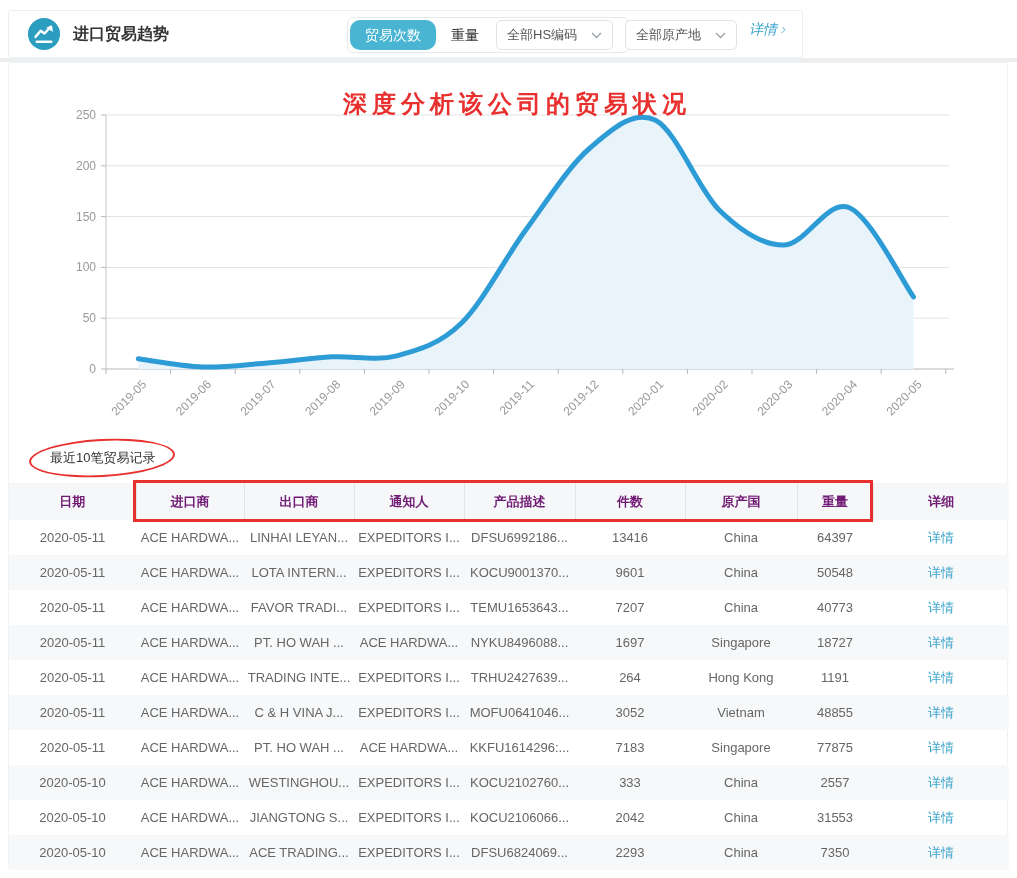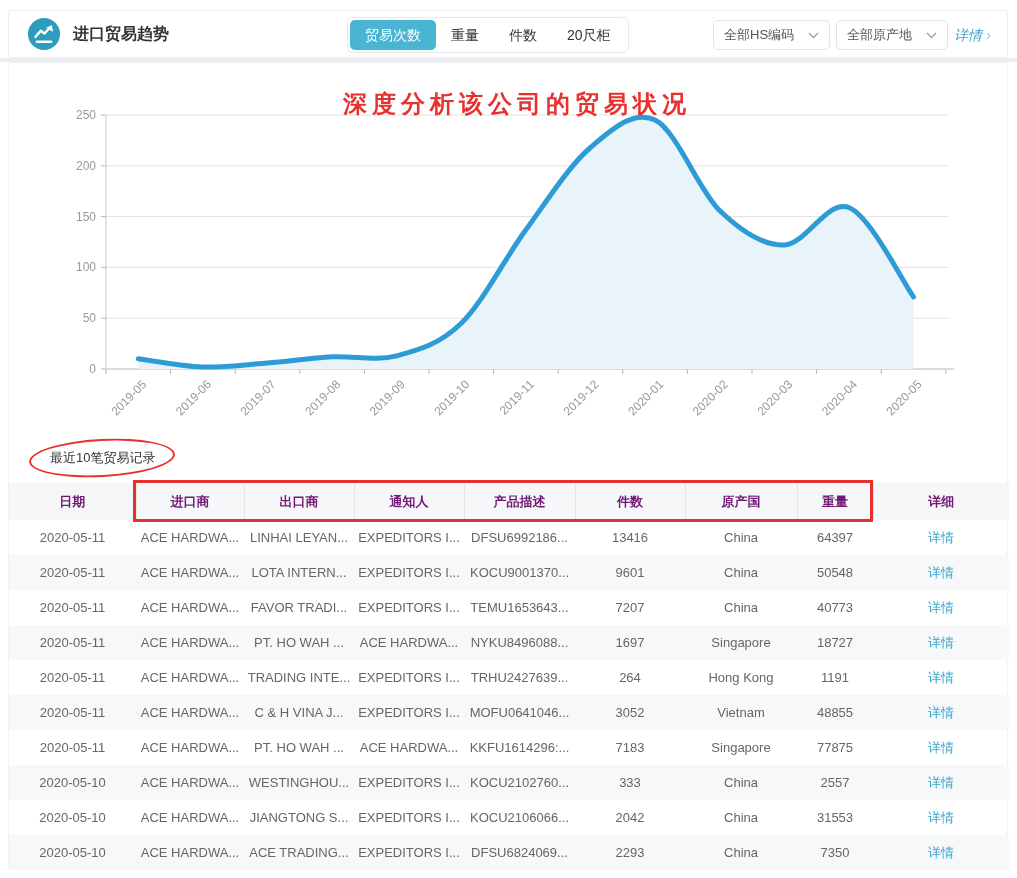--- a/index.html
+++ b/index.html
@@ -1,36 +1,36 @@
 <!DOCTYPE html>
 <html><head>
 <meta charset="utf-8">
 <style>
   * { margin:0; padding:0; box-sizing:border-box; }
   html,body { width:1017px; background:#ffffff; font-family:"Liberation Sans","DejaVu Sans",sans-serif; }
   .page { width:1017px; height:878px; position:relative; background:#fff; }
 
   
   .header-card {
-    position:absolute; left:8px; top:10px; width:1000px; height:48px;
+    position:absolute; left:8px; top:10px; width:795px; height:48px;
     background:#fff; border:1px solid #ecefF1; border-radius:3px;
     display:flex; align-items:center;
   }
   .app-icon { width:34px; height:34px; margin-left:18px; flex:0 0 auto; }
   .page-title { margin-left:12px; font-size:16px; font-weight:bold; color:#333; }
 
   .tab-group {
     position:absolute; left:338px; top:6px; height:36px;
     display:flex; align-items:center; background:#fff;
     border:1px solid #e7eaec; border-radius:6px; padding:2px;
   }
-  .tab { padding:0 15px; height:30px; line-height:30px; font-size:14px; color:#333; cursor:pointer; border-radius:5px; white-space:nowrap; }
+  .tab { padding:0 15px; height:30px; line-height:30px; font-size:14px; color:#333; cursor:pointer; border-radius:10px; white-space:nowrap; }
   .tab.active { background:#49B5D2; color:#fff; }
 
-  .header-right { position:absolute; right:16px; top:9px; height:30px; display:flex; align-items:center; gap:6px; }
+  .header-right { position:absolute; right:16px; top:9px; height:30px; display:flex; gap:12px; }
   .dropdown {
     height:30px; border:1px solid #dfe3e6; border-radius:5px; background:#fff;
     display:flex; align-items:center; padding:0 10px; gap:14px; font-size:13px; color:#555; cursor:pointer;
   }
   .dropdown .chev { width:11px; height:7px; }
   .detail-link { font-size:14px; color:#3AA4CC; cursor:pointer; white-space:nowrap;font-style:italic; }
   .detail-link .arrow { color:#8fc6dd; font-size:15px; }
 
   .gap-strip { position:absolute; left:0; top:58px; width:1017px; height:4px; background:#eceef0; }
 

